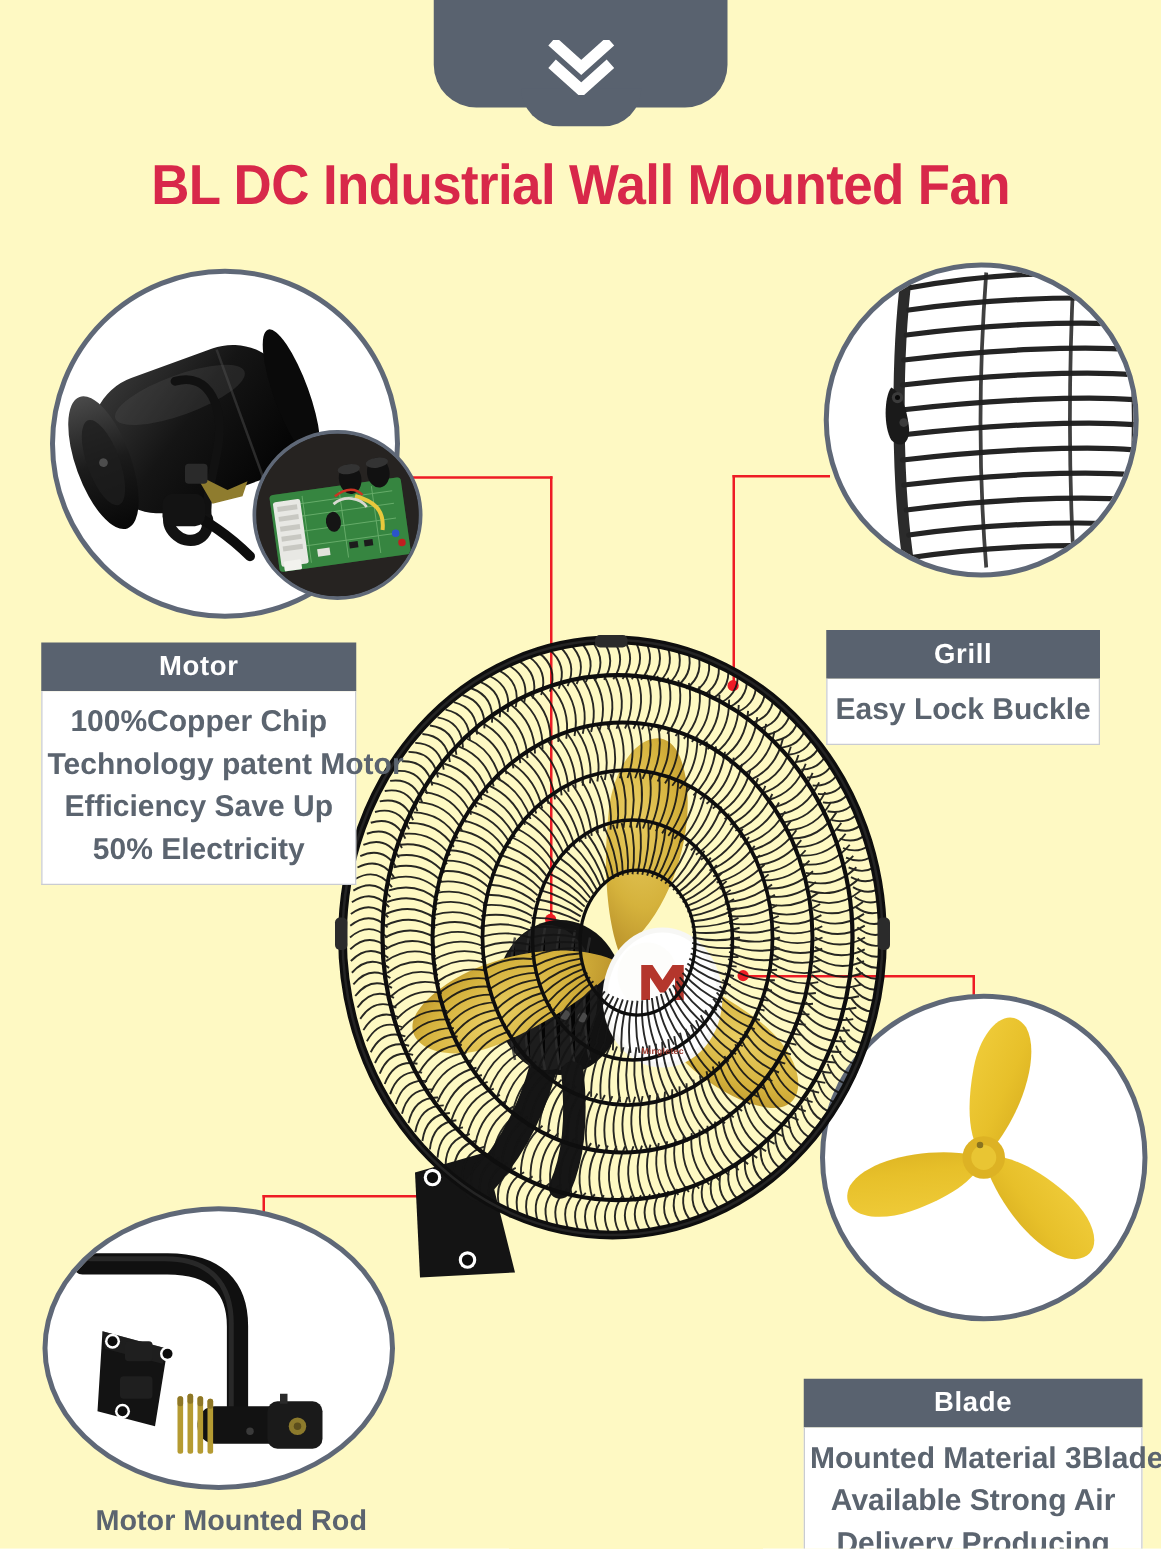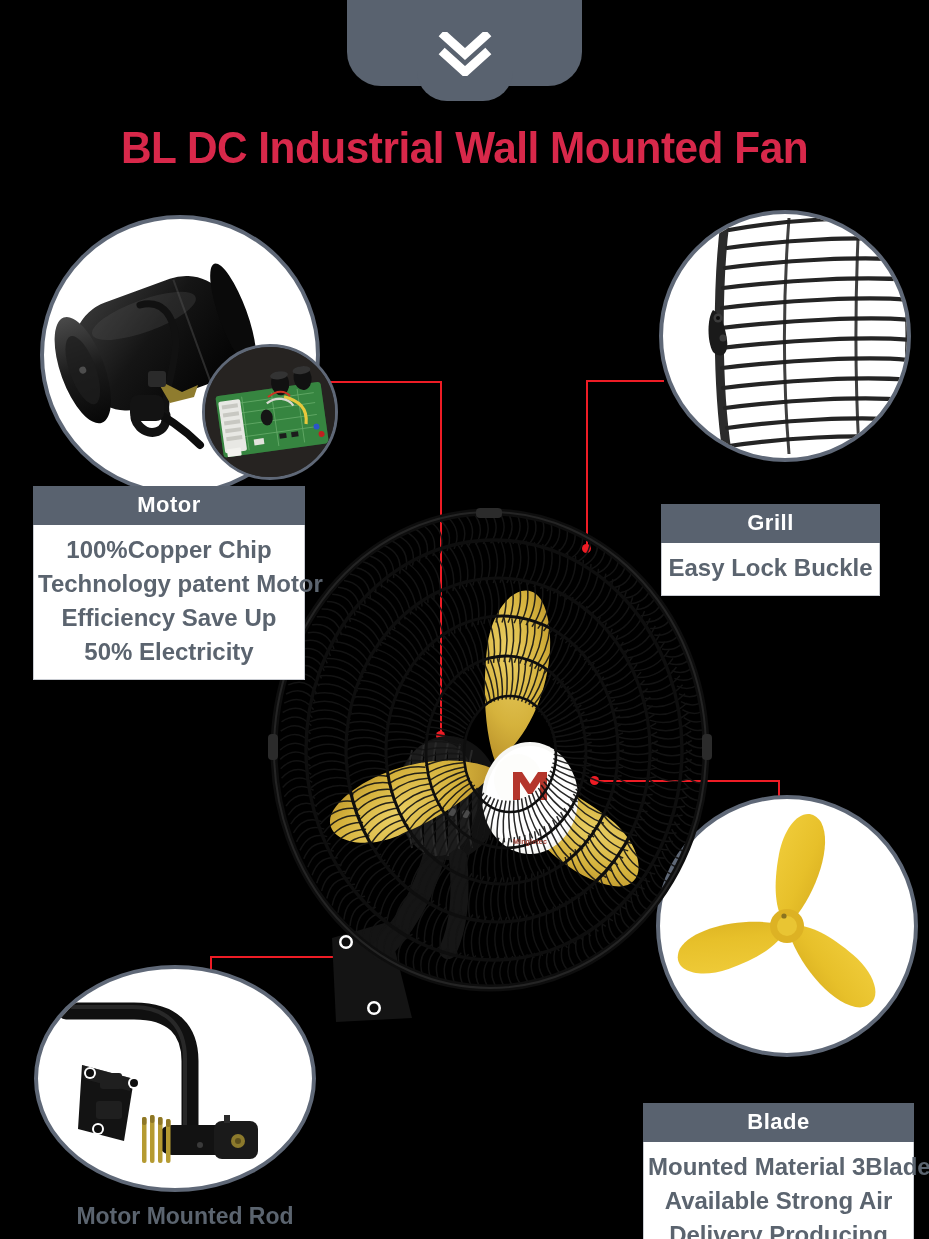--- a/index.html
+++ b/index.html
@@ -5,21 +5,21 @@
   * { box-sizing: border-box; margin: 0; padding: 0; }
   html, body {
     width: 929px; height: 1239px;
     background: #ffffff;
     font-family: "Liberation Sans", sans-serif;
     overflow: hidden;
   }
   #page {
     position: relative;
     width: 929px; height: 1239px;
-    background: #000000;
+    background: #fef9c3;
     overflow: hidden;
   }
 
   
   .banner {
     position: absolute;
     left: 347px; top: -24px;
     width: 235px; height: 110px;
     background: #59626f;
     border-radius: 10px 10px 34px 34px;
@@ -71,21 +71,21 @@
     border-top: none;
     color: #5b646f;
     font-size: 24px;
     font-weight: bold;
     text-align: center;
     line-height: 1.42;
     padding: 8px 4px 10px;
   }
   .infobox .bd .ln { display: block; white-space: nowrap; }
 
-  #box-motor { left: 33px; top: 486px; width: 272px; }
+  #box-motor { left: 33px; top: 514px; width: 252px; }
   #box-grill { left: 661px; top: 466px; width: 219px; margin-top: 38px; }
   #box-blade { left: 643px; top: 1103px; width: 271px; }
 
   .plain-label {
     position: absolute;
     left: 60px; top: 1203px;
     width: 250px;
     text-align: center;
     font-size: 23px;
     font-weight: bold;

